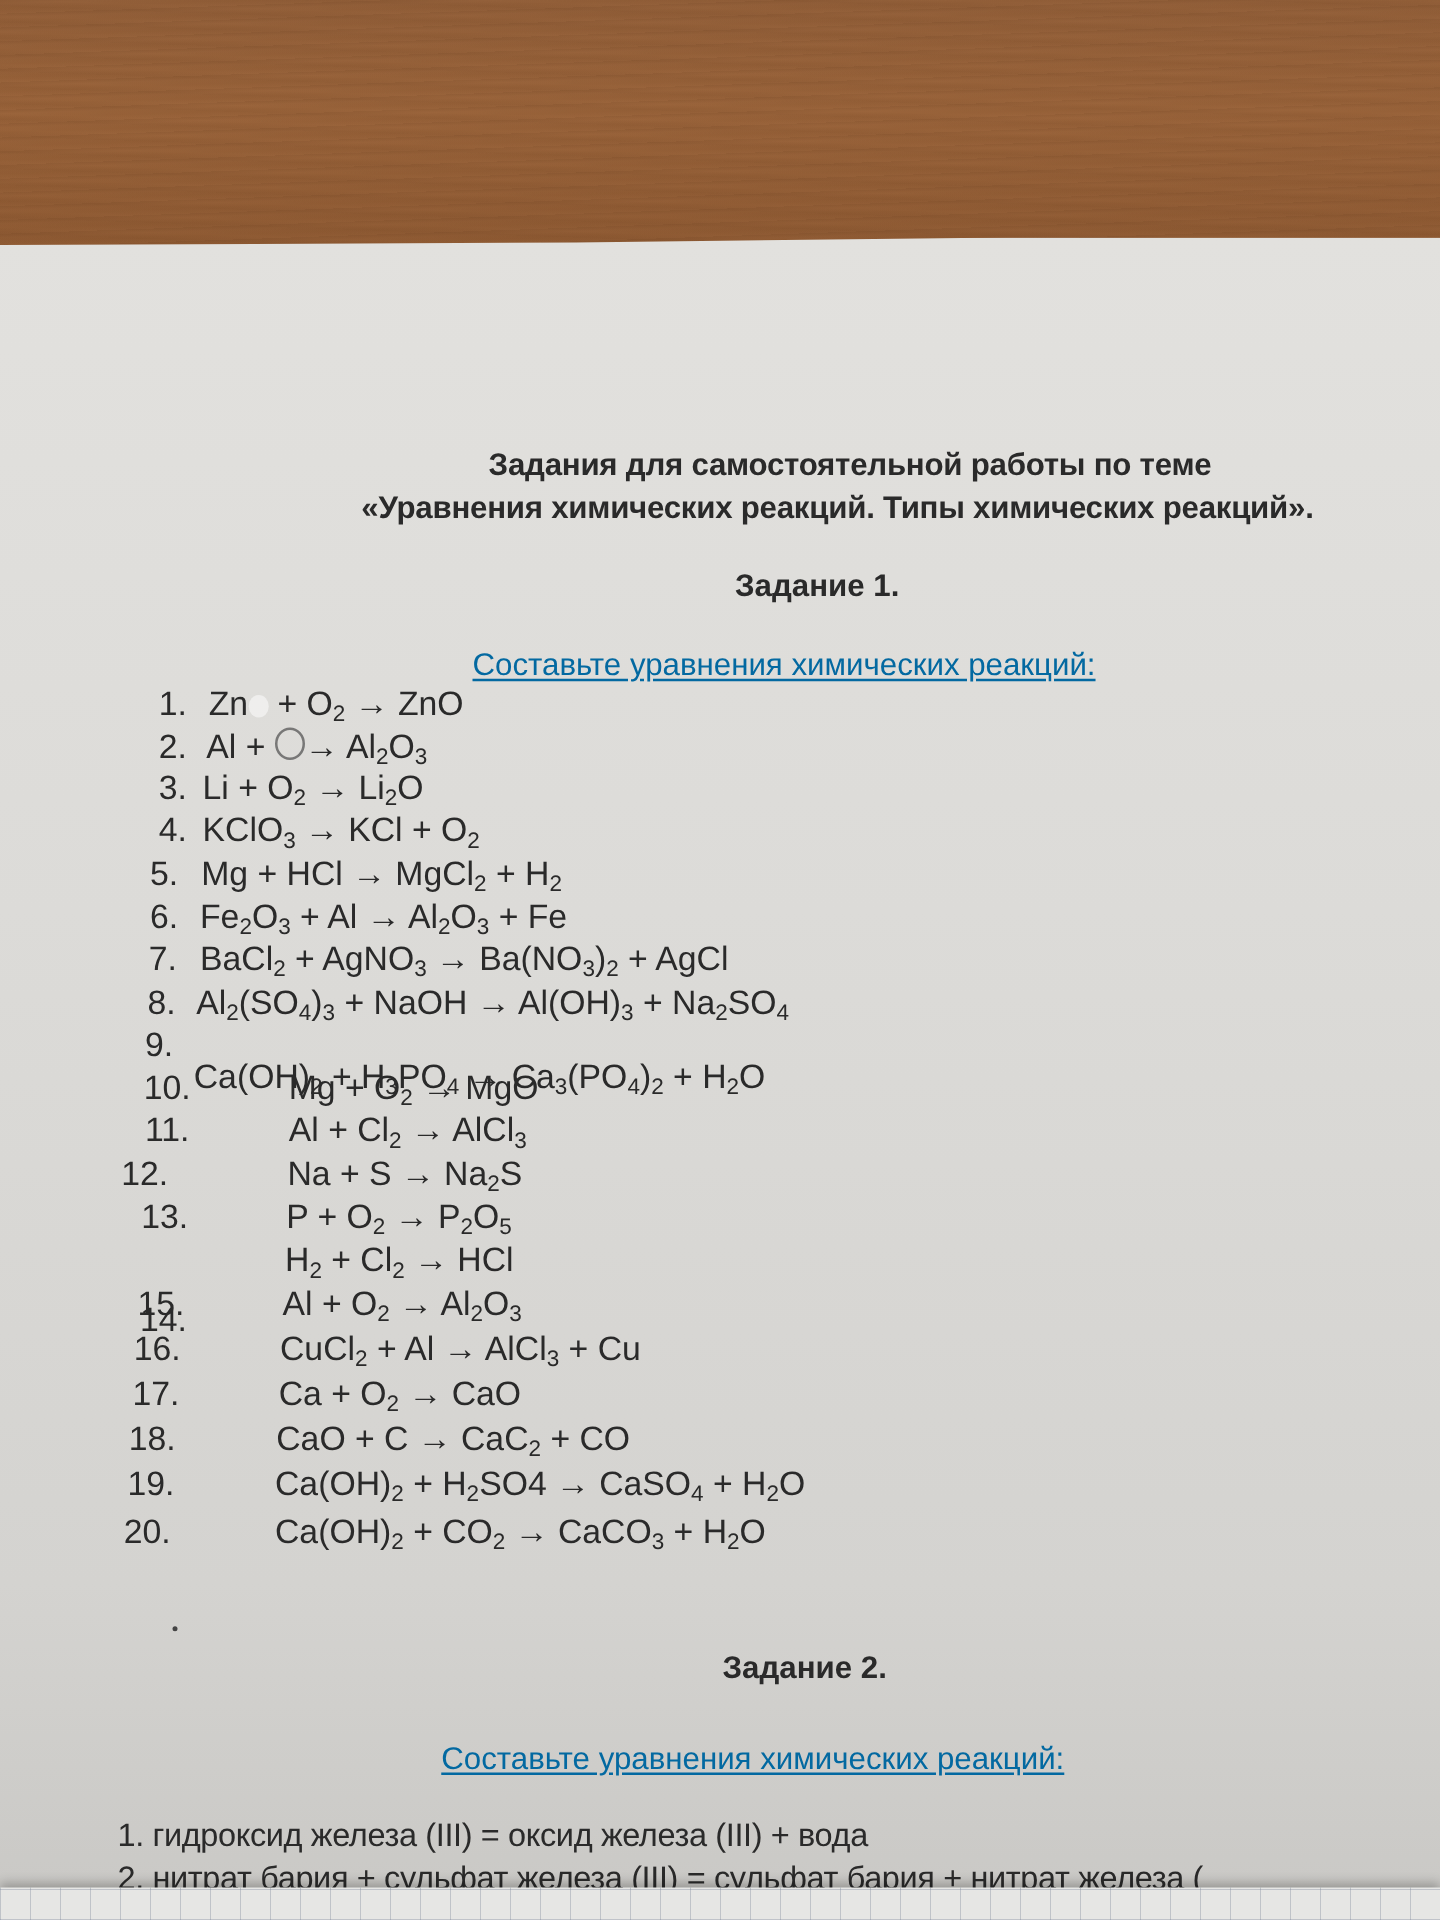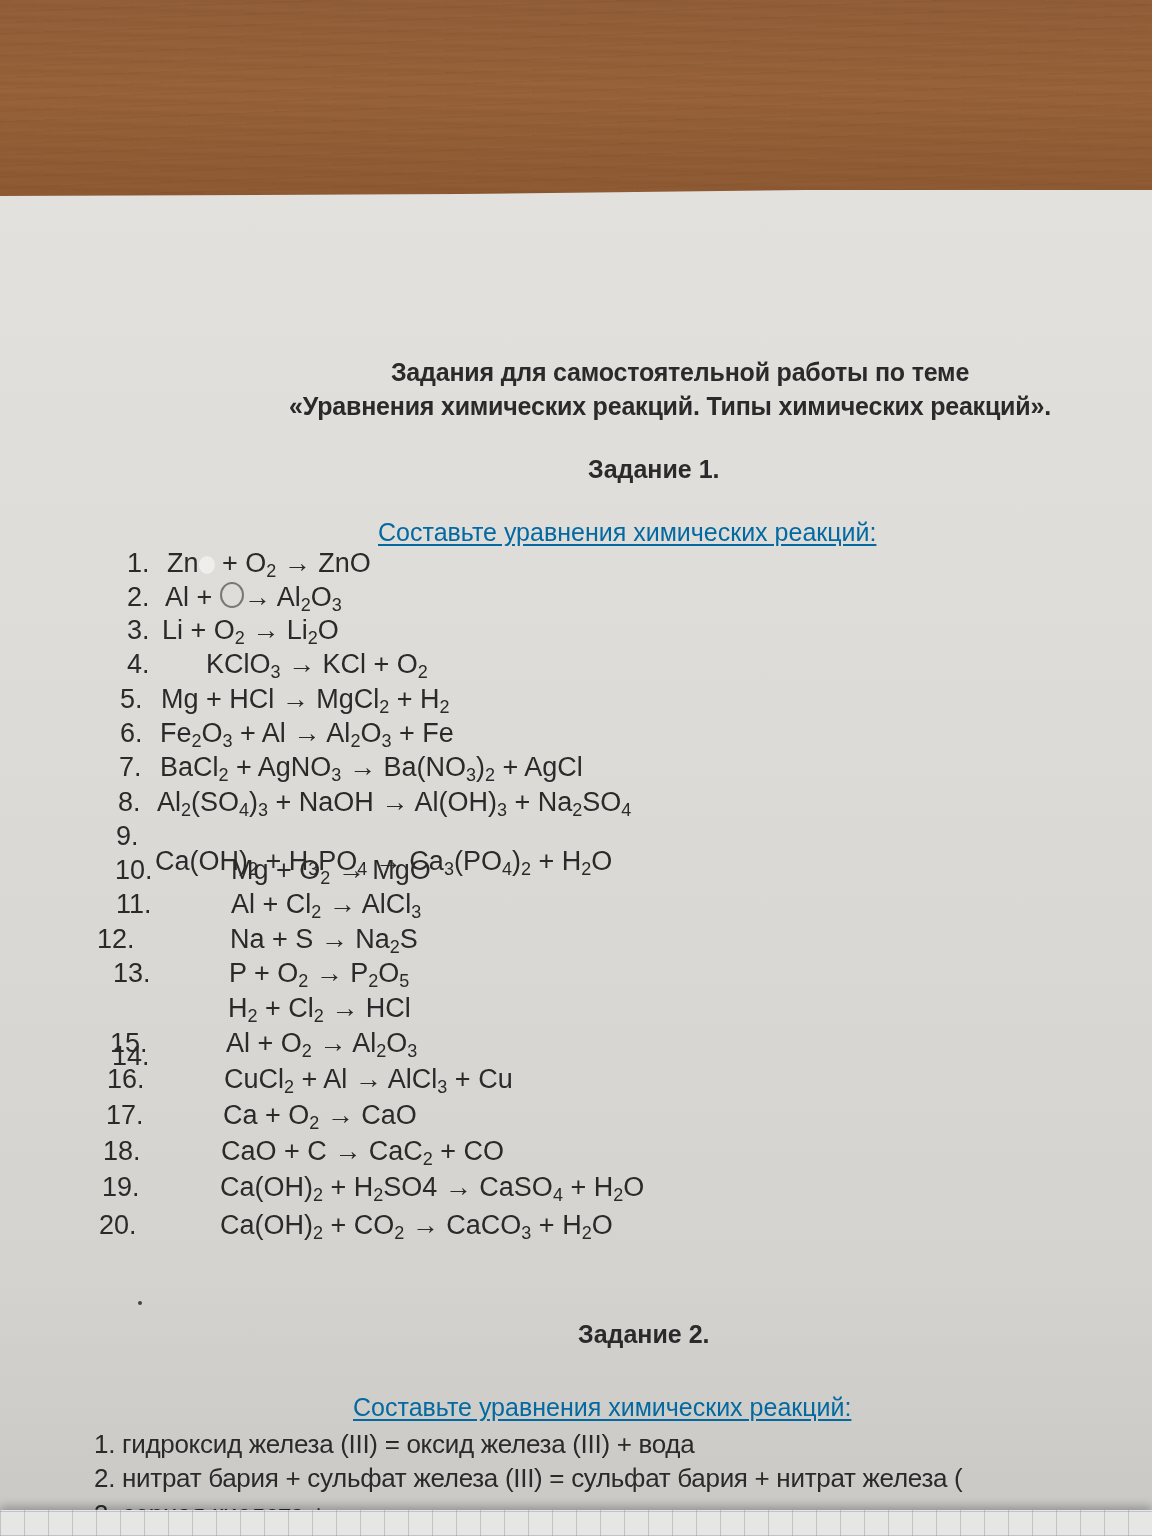--- a/index.html
+++ b/index.html
@@ -48,21 +48,21 @@
   }
   .eq sub { font-size: 18px; vertical-align: -5px; line-height: 0; }
   .hand-o {
     display: inline-block; width: 20px; height: 22px; border: 2px solid #555;
     border-radius: 50%; vertical-align: -2px; margin-right: 0px; opacity: 0.75;
   }
   .erased {
     display: inline-block; width: 16px; height: 18px; border-radius: 50%;
     background: rgba(255,255,255,0.5); vertical-align: -2px;
   }
-  .t2item { position: absolute; font-size: 26px; white-space: nowrap; color: #2a2a2a; letter-spacing: -0.3px; }
+  .t2item { position: absolute; font-size: 26px; white-space: nowrap; color: #2a2a2a; letter-spacing: -0.3px; margin-top: 24px; }
   .dot { position: absolute; width: 4px; height: 4px; border-radius: 50%; background: #444; }
 </style>
 </head>
 <body>
 
 <div class="wood"></div>
 <div class="paper"></div>
 
 <div class="doc">
   <div class="title t1">Задания для самостоятельной работы по теме</div>
@@ -72,21 +72,21 @@
   <div class="instr" style="left:378px; top:518px;">Составьте уравнения химических реакций:</div>
 
   <div id="eq-list">
       <div class="eq" style="left: 127px; top: 548px;">1.</div>
       <div class="eq" style="left: 167px; top: 548px; text-align: right;">Zn<span class="erased"></span> + O<sub>2</sub> → ZnO</div>
       <div class="eq" style="left: 127px; top: 582px;">2.</div>
       <div class="eq" style="left: 165px; top: 582px;">Al + <span class="hand-o"></span>→ Al<sub>2</sub>O<sub>3</sub></div>
       <div class="eq" style="left: 127px; top: 615px;">3.</div>
       <div class="eq" style="left: 162px; top: 615px;">Li + O<sub>2</sub> → Li<sub>2</sub>O</div>
       <div class="eq" style="left: 127px; top: 649px;">4.</div>
-      <div class="eq" style="left: 162px; top: 649px; margin-left: 44px;">KClO<sub>3</sub> → KCl + O<sub>2</sub></div>
+      <div class="eq" style="left: 162px; top: 649px;">KClO<sub>3</sub> → KCl + O<sub>2</sub></div>
       <div class="eq" style="left: 120px; top: 684px;">5.</div>
       <div class="eq" style="left: 161px; top: 684px;">Mg + HCl → MgCl<sub>2</sub> + H<sub>2</sub></div>
       <div class="eq" style="left: 120px; top: 718px;">6.</div>
       <div class="eq" style="left: 160px; top: 718px;">Fe<sub>2</sub>O<sub>3</sub> + Al → Al<sub>2</sub>O<sub>3</sub> + Fe</div>
       <div class="eq" style="left: 119px; top: 752px;">7.</div>
       <div class="eq" style="left: 160px; top: 752px;">BaCl<sub>2</sub> + AgNO<sub>3</sub> → Ba(NO<sub>3</sub>)<sub>2</sub> + AgCl</div>
       <div class="eq" style="left: 118px; top: 787px;">8.</div>
       <div class="eq" style="left: 157px; top: 787px;">Al<sub>2</sub>(SO<sub>4</sub>)<sub>3</sub> + NaOH → Al(OH)<sub>3</sub> + Na<sub>2</sub>SO<sub>4</sub></div>
       <div class="eq" style="left: 116px; top: 821px;">9.</div>
       <div class="eq" style="left: 155px; top: 821px; margin-top: 25px;">Ca(OH)<sub>2</sub> + H<sub>3</sub>PO<sub>4</sub> → Ca<sub>3</sub>(PO<sub>4</sub>)<sub>2</sub> + H<sub>2</sub>O</div>

